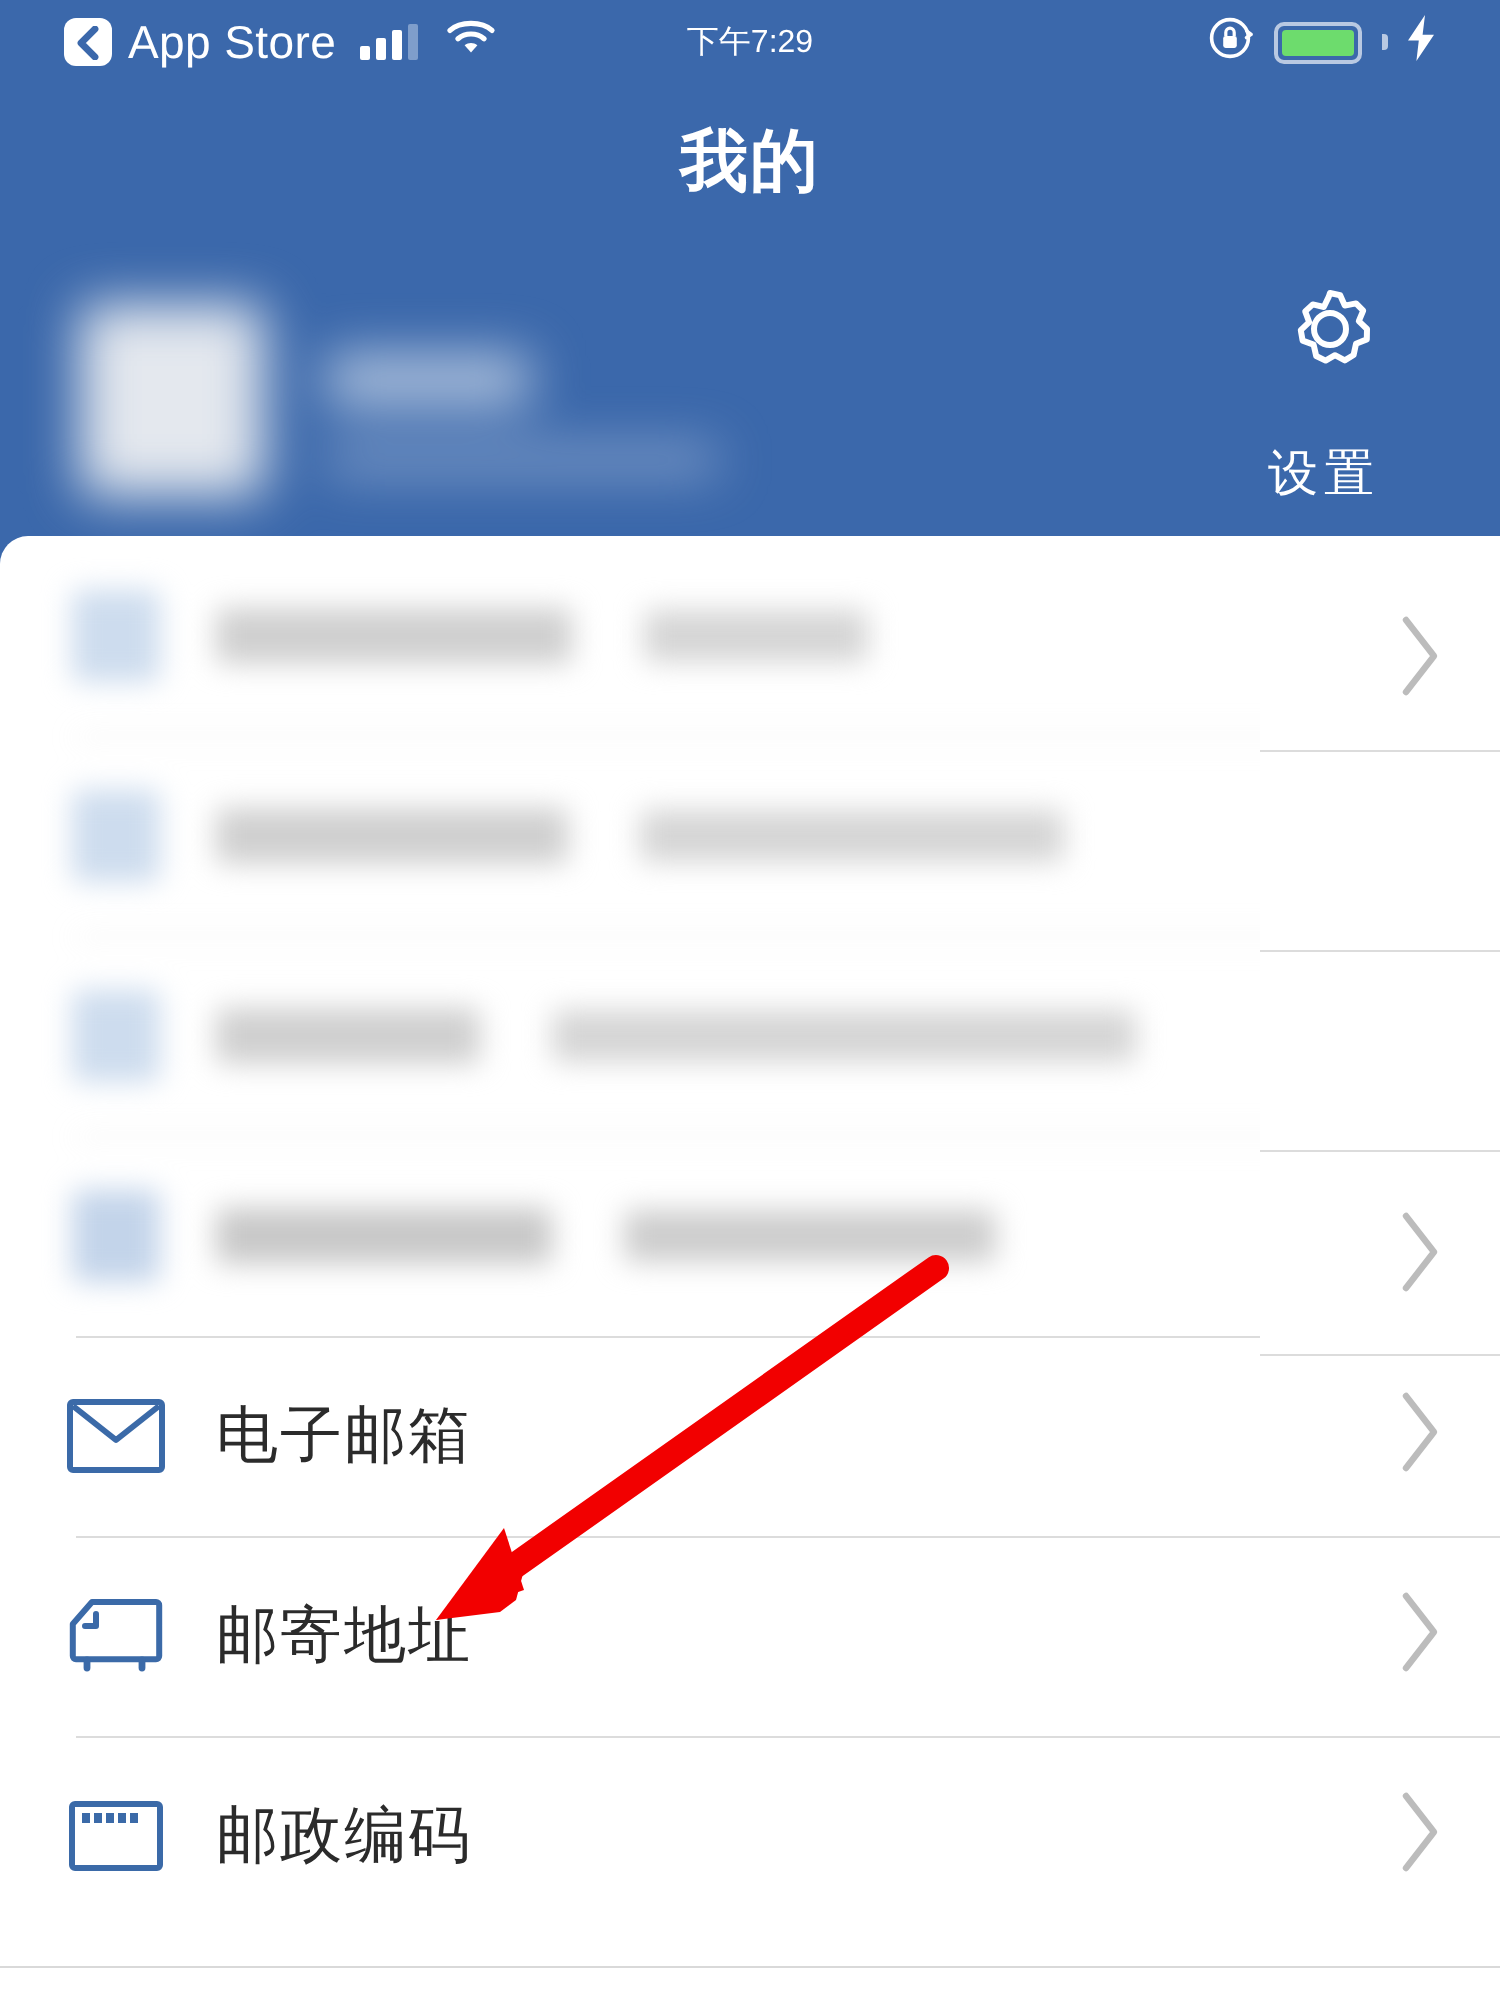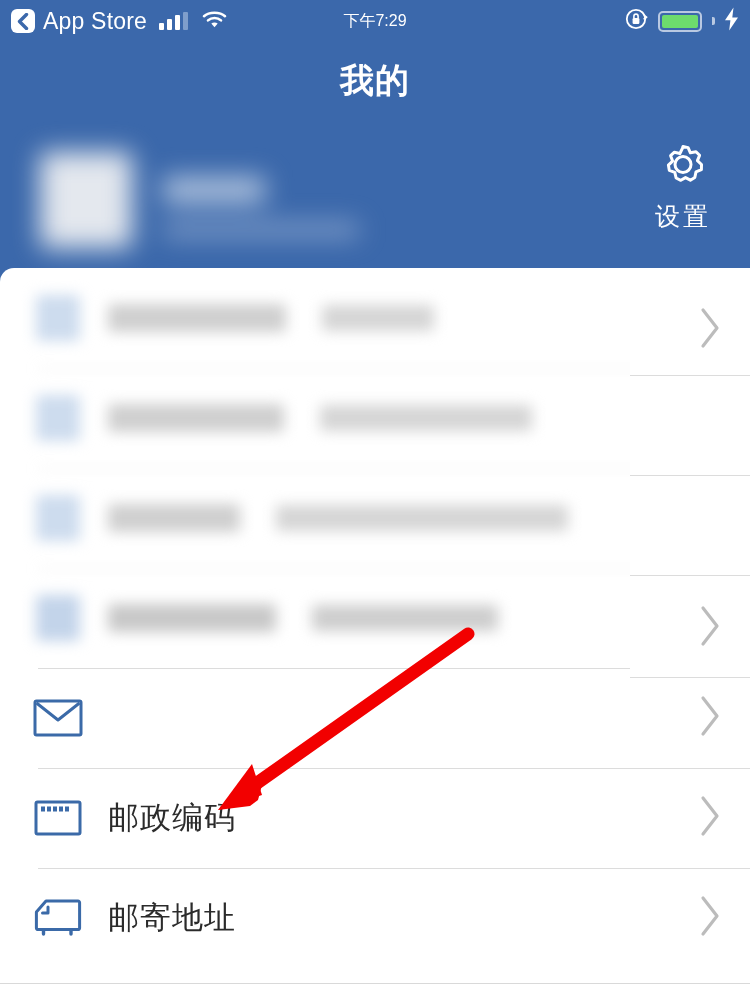--- a/index.html
+++ b/index.html
@@ -9,21 +9,21 @@
     background:#ffffff;
     overflow:hidden;
     position:relative;
   }
 
   
   #status-bar{
     position:absolute; left:0; top:0; width:750px; height:42px;
     background:#3b68ab;
     display:flex; align-items:center;
-    padding:0 11px;
+    padding:0 32px;
     color:#ffffff;
   }
   .sb-left{ display:flex; align-items:center; gap:8px; }
   .sb-backchip{
     width:24px; height:24px; border-radius:6px; background:#ffffff;
     display:flex; align-items:center; justify-content:center;
   }
   .sb-backchip svg{ display:block; }
   .sb-carrier{ font-size:23px; letter-spacing:0.2px; }
   .sb-signal{ display:flex; align-items:flex-end; gap:3px; height:18px; margin-left:4px;}
@@ -76,21 +76,21 @@
   #avatar{
     position:absolute; left:40px; top:32px; width:92px; height:96px;
     background:#e4e8ee; border-radius:6px;
   }
   .p-line{ position:absolute; background:rgba(220,229,241,0.62); border-radius:4px; }
   #profile-name{ left:163px; top:57px; width:102px; height:26px; background:rgba(214,224,238,0.75); }
   #profile-sub{  left:163px; top:103px; width:196px; height:14px; background:rgba(198,212,232,0.55); }
 
   #settings-entry{
     position:absolute; right:18px; top:18px; width:98px;
-    display:flex; flex-direction:column; align-items:center; gap:0;
+    display:flex; flex-direction:column; gap:20px;
     cursor:pointer;
   }
   #settings-entry .lbl{ font-size:25px; color:#ffffff; letter-spacing:3px; }
 
   
   #list-card{
     position:absolute; left:0; top:268px; width:750px; height:727px;
     background:#ffffff;
     border-top-left-radius:14px; border-top-right-radius:14px;
     overflow:hidden;
@@ -255,56 +255,57 @@
     </span>
   </div>
 
   <div class="row">
     <span class="icon-slot">
       <svg width="50" height="40" viewBox="0 0 50 40">
         <rect x="2" y="3" width="46" height="34" rx="1.5" fill="none" stroke="#3b6aa8" stroke-width="3"></rect>
         <path d="M3.5 5 L25 22 L46.5 5" fill="none" stroke="#3b6aa8" stroke-width="3" stroke-linejoin="round"></path>
       </svg>
     </span>
+    <span class="label">电子邮箱</span>
+    <span class="chev">
+      <svg width="24" height="42" viewBox="0 0 24 42">
+          <path d="M5 3 L19 21 L5 39" fill="none" stroke="#bcbcbc" stroke-width="3.2" stroke-linecap="round" stroke-linejoin="round"></path>
+        </svg>
+    </span>
+  </div>
+
+  <div class="row">
+    <span class="icon-slot">
+      <svg width="52" height="42" viewBox="0 0 52 42">
+        <path d="M14 4 H46 a1.6 1.6 0 0 1 1.6 1.6 V31 a1.6 1.6 0 0 1 -1.6 1.6 H6 a1.6 1.6 0 0 1 -1.6 -1.6 V15 Z" fill="none" stroke="#3b6aa8" stroke-width="3" stroke-linejoin="round"></path>
+        <path d="M16 10 V16 H10.5" fill="none" stroke="#3b6aa8" stroke-width="3" stroke-linecap="round" stroke-linejoin="round"></path>
+        <path d="M11.5 33 v4" stroke="#3b6aa8" stroke-width="3.4" stroke-linecap="round"></path>
+        <path d="M39 33 v4" stroke="#3b6aa8" stroke-width="3.4" stroke-linecap="round"></path>
+      </svg>
+    </span>
+    <span class="label">邮寄地址</span>
     <span class="chev">
       <svg width="24" height="42" viewBox="0 0 24 42">
           <path d="M5 3 L19 21 L5 39" fill="none" stroke="#bcbcbc" stroke-width="3.2" stroke-linecap="round" stroke-linejoin="round"></path>
         </svg>
     </span>
   </div>
 
   <div class="row">
     <span class="icon-slot">
       <svg width="50" height="40" viewBox="0 0 50 40">
         <rect x="3" y="4" width="44" height="32" rx="1.5" fill="none" stroke="#3b6aa8" stroke-width="3"></rect>
         <rect x="8" y="8.5" width="4" height="5" fill="#3b6aa8"></rect>
         <rect x="14" y="8.5" width="4" height="5" fill="#3b6aa8"></rect>
         <rect x="20" y="8.5" width="4" height="5" fill="#3b6aa8"></rect>
         <rect x="26" y="8.5" width="4" height="5" fill="#3b6aa8"></rect>
         <rect x="32" y="8.5" width="4" height="5" fill="#3b6aa8"></rect>
       </svg>
     </span>
     <span class="label">邮政编码</span>
-    <span class="chev">
-      <svg width="24" height="42" viewBox="0 0 24 42">
-          <path d="M5 3 L19 21 L5 39" fill="none" stroke="#bcbcbc" stroke-width="3.2" stroke-linecap="round" stroke-linejoin="round"></path>
-        </svg>
-    </span>
-  </div>
-
-  <div class="row">
-    <span class="icon-slot">
-      <svg width="52" height="42" viewBox="0 0 52 42">
-        <path d="M14 4 H46 a1.6 1.6 0 0 1 1.6 1.6 V31 a1.6 1.6 0 0 1 -1.6 1.6 H6 a1.6 1.6 0 0 1 -1.6 -1.6 V15 Z" fill="none" stroke="#3b6aa8" stroke-width="3" stroke-linejoin="round"></path>
-        <path d="M16 10 V16 H10.5" fill="none" stroke="#3b6aa8" stroke-width="3" stroke-linecap="round" stroke-linejoin="round"></path>
-        <path d="M11.5 33 v4" stroke="#3b6aa8" stroke-width="3.4" stroke-linecap="round"></path>
-        <path d="M39 33 v4" stroke="#3b6aa8" stroke-width="3.4" stroke-linecap="round"></path>
-      </svg>
-    </span>
-    <span class="label">邮寄地址</span>
     <span class="chev">
       <svg width="24" height="42" viewBox="0 0 24 42">
           <path d="M5 3 L19 21 L5 39" fill="none" stroke="#bcbcbc" stroke-width="3.2" stroke-linecap="round" stroke-linejoin="round"></path>
         </svg>
     </span>
   </div>
 </div>
 
 <div id="blur-mask-right"></div>
 <div class="mask-div" style="top:375px"></div>

